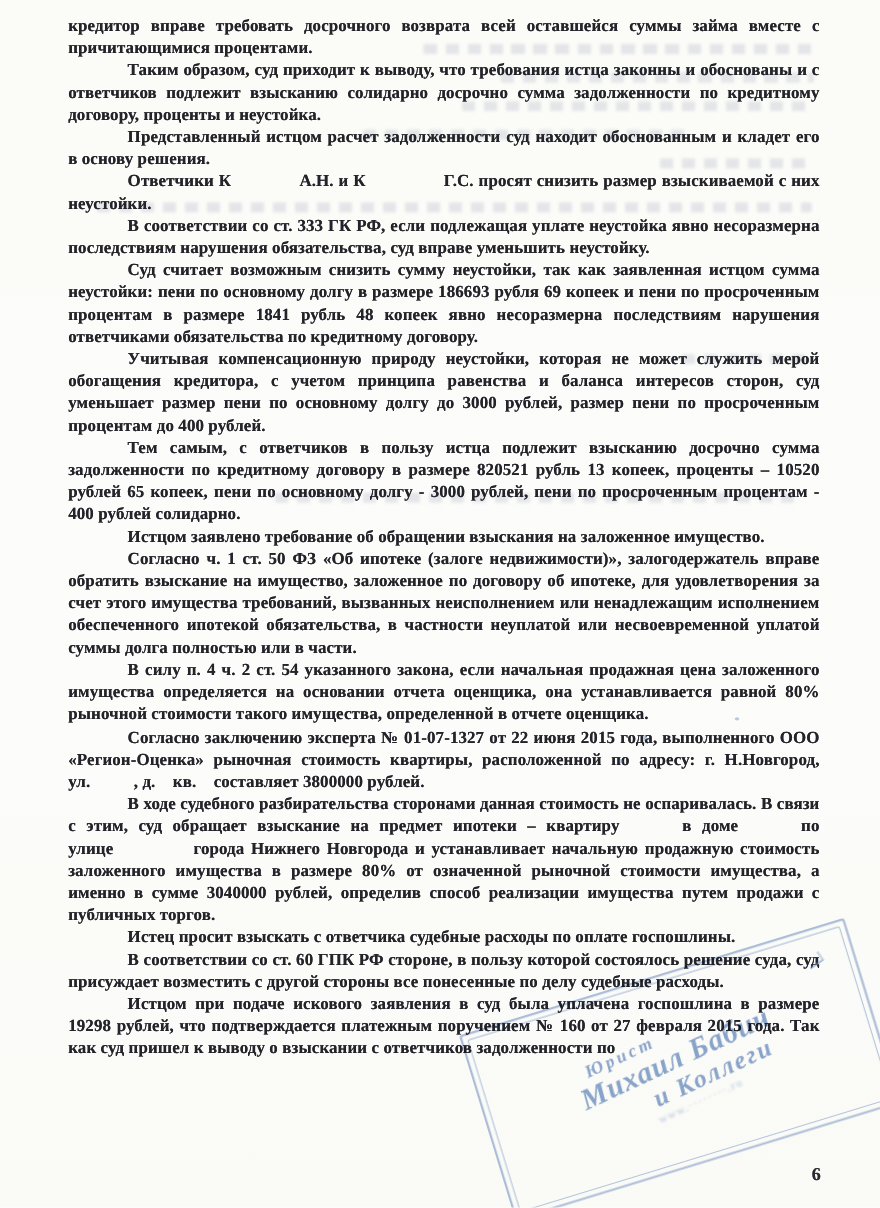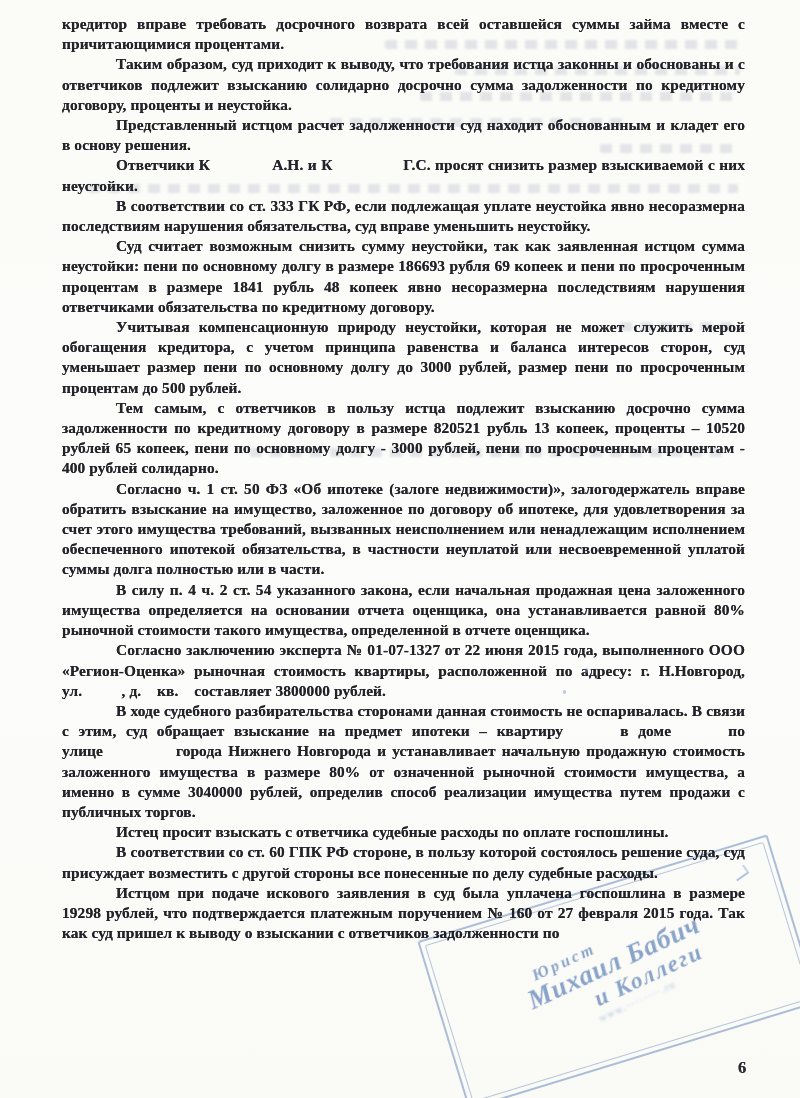--- a/index.html
+++ b/index.html
@@ -104,22 +104,23 @@
   <div class="ghost" style="left:620px;top:322px;width:120px;"></div>
   <div class="ghost" style="left:250px;top:448px;width:480px;"></div>
 
   <div class="content">
     <p class="cont">кредитор вправе требовать досрочного возврата всей оставшейся суммы займа вместе с причитающимися процентами.</p>
     <p>Таким образом, суд приходит к выводу, что требования истца законны и обоснованы и с ответчиков подлежит взысканию солидарно досрочно сумма задолженности по кредитному договору, проценты и неустойка.</p>
     <p>Представленный истцом расчет задолженности суд находит обоснованным и кладет его в основу решения.</p>
     <p>Ответчики К&nbsp;&nbsp;&nbsp;&nbsp;&nbsp;&nbsp;&nbsp;&nbsp;&nbsp;&nbsp;&nbsp;&nbsp;&nbsp;&nbsp;А.Н. и К&nbsp;&nbsp;&nbsp;&nbsp;&nbsp;&nbsp;&nbsp;&nbsp;&nbsp;&nbsp;&nbsp;&nbsp;&nbsp;&nbsp;&nbsp;&nbsp;Г.С. просят снизить размер взыскиваемой с них неустойки.</p>
     <p>В соответствии со ст. 333 ГК РФ, если подлежащая уплате неустойка явно несоразмерна последствиям нарушения обязательства, суд вправе уменьшить неустойку.</p>
     <p>Суд считает возможным снизить сумму неустойки, так как заявленная истцом сумма неустойки: пени по основному долгу в размере 186693 рубля 69 копеек и пени по просроченным процентам в размере 1841 рубль 48 копеек явно несоразмерна последствиям нарушения ответчиками обязательства по кредитному договору.</p>
-    <p>Учитывая компенсационную природу неустойки, которая не может служить мерой обогащения кредитора, с учетом принципа равенства и баланса интересов сторон, суд уменьшает размер пени по основному долгу до 3000 рублей, размер пени по просроченным процентам до 500 рублей.</p>
+    <p>Учитывая компенсационную природу неустойки, которая не может служить мерой обогащения кредитора, с учетом принципа равенства и баланса интересов сторон, суд уменьшает размер пени по основному долгу до 3000 рублей, размер пени по просроченным процентам до 400 рублей.</p>
     <p>Тем самым, с ответчиков в пользу истца подлежит взысканию досрочно сумма задолженности по кредитному договору в размере 820521 рубль 13 копеек, проценты – 10520 рублей 65 копеек, пени по основному долгу - 3000 рублей, пени по просроченным процентам - 400 рублей солидарно.</p>
+    <p>Истцом заявлено требование об обращении взыскания на заложенное имущество.</p>
     <p>Согласно ч. 1 ст. 50 ФЗ «Об ипотеке (залоге недвижимости)», залогодержатель вправе обратить взыскание на имущество, заложенное по договору об ипотеке, для удовлетворения за счет этого имущества требований, вызванных неисполнением или ненадлежащим исполнением обеспеченного ипотекой обязательства, в частности неуплатой или несвоевременной уплатой суммы долга полностью или в части.</p>
     <p>В силу п. 4 ч. 2 ст. 54 указанного закона, если начальная продажная цена заложенного имущества определяется на основании отчета оценщика, она устанавливается равной 80% рыночной стоимости такого имущества, определенной в отчете оценщика.</p>
     <p>Согласно заключению эксперта № 01-07-1327 от 22 июня 2015 года, выполненного ООО «Регион-Оценка» рыночная стоимость квартиры, расположенной по адресу: г. Н.Новгород, ул.&nbsp;&nbsp;&nbsp;&nbsp;&nbsp;&nbsp;&nbsp;&nbsp;&nbsp;&nbsp;, д.&nbsp;&nbsp;&nbsp;&nbsp;кв.&nbsp;&nbsp;&nbsp;&nbsp;составляет 3800000 рублей.</p>
     <p>В ходе судебного разбирательства сторонами данная стоимость не оспаривалась. В связи с этим, суд обращает взыскание на предмет ипотеки – квартиру&nbsp;&nbsp;&nbsp;&nbsp;&nbsp;&nbsp;в доме&nbsp;&nbsp;&nbsp;&nbsp;&nbsp;&nbsp;по улице&nbsp;&nbsp;&nbsp;&nbsp;&nbsp;&nbsp;&nbsp;&nbsp;&nbsp;&nbsp;&nbsp;&nbsp;города Нижнего Новгорода и устанавливает начальную продажную стоимость заложенного имущества в размере 80% от означенной рыночной стоимости имущества, а именно в сумме 3040000 рублей, определив способ реализации имущества путем продажи с публичных торгов.</p>
     <p>Истец просит взыскать с ответчика судебные расходы по оплате госпошлины.</p>
     <p>В соответствии со ст. 60 ГПК РФ стороне, в пользу которой состоялось решение суда, суд присуждает возместить с другой стороны все понесенные по делу судебные расходы.</p>
     <p>Истцом при подаче искового заявления в суд была уплачена госпошлина в размере 19298 рублей, что подтверждается платежным поручением № 160 от 27 февраля 2015 года. Так как суд пришел к выводу о взыскании с ответчиков задолженности по</p>
   </div>
 
   <div class="stamp">

